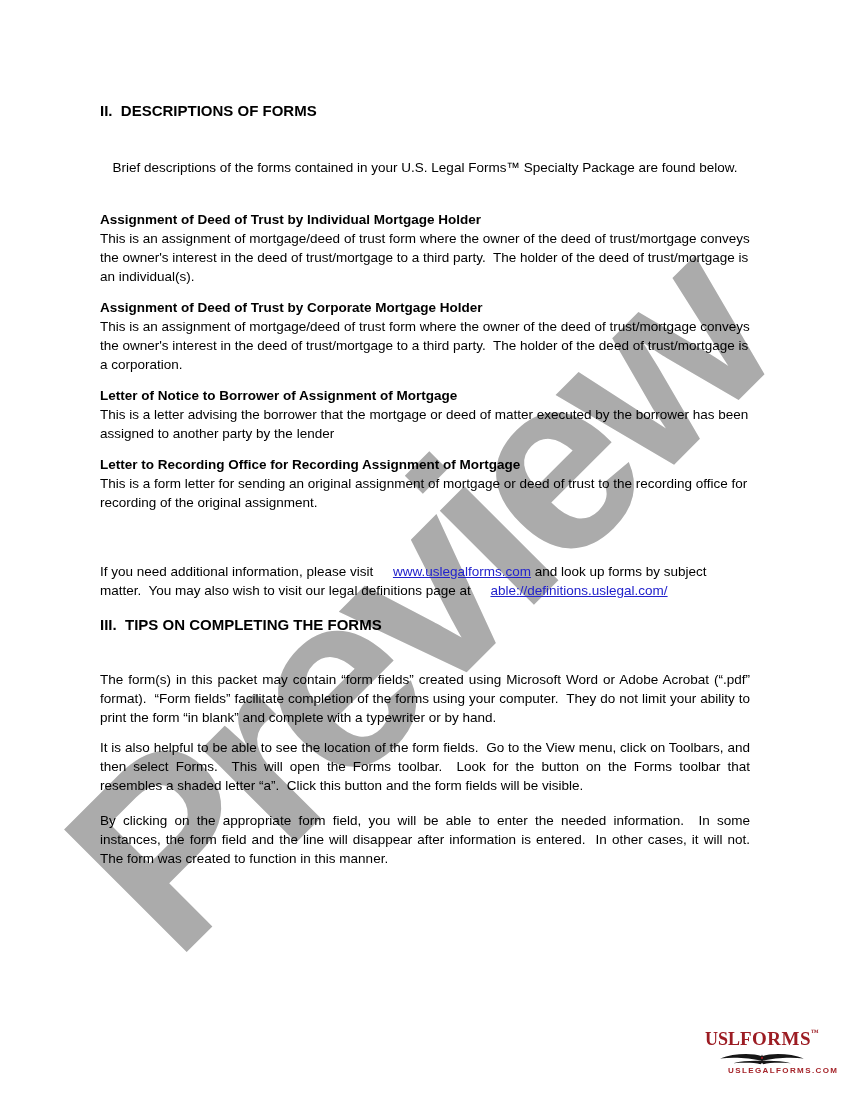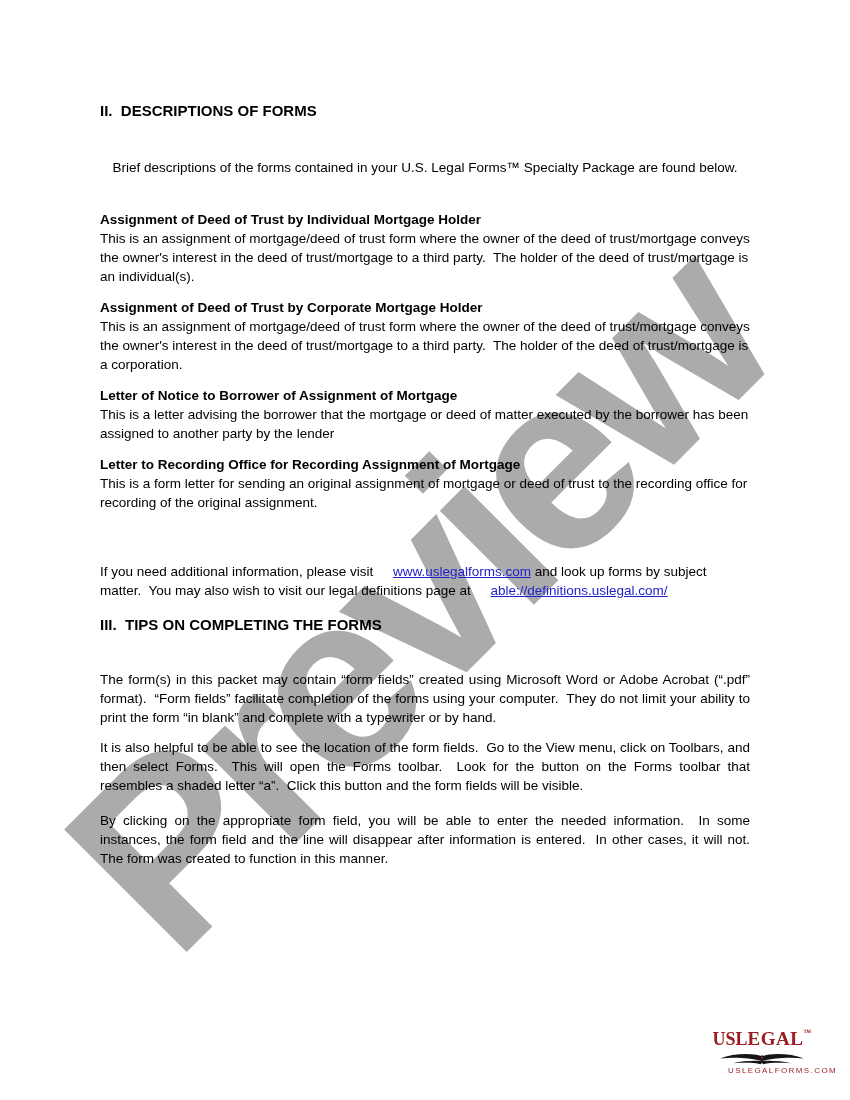--- a/index.html
+++ b/index.html
@@ -77,21 +77,21 @@
     white-space:nowrap;
   }
   .logo-text .lg { font-size:18px; }
   .logo-text .sm { font-size:19px; letter-spacing:0.5px; }
   .logo-text sup { font-size:8px; vertical-align:10px; color:#9c1c23; }
   .logo-eagle { display:block; margin:0 auto; width:106px; height:13px; }
   .logo-url {
     margin-top:1px;
     font-family:"Liberation Sans", sans-serif;
     font-size:8px;
-    font-weight:normal;
+    font-weight:bold;
     letter-spacing:1.4px;
     color:#a5242a;
     white-space:nowrap;
     margin-left:28px;
   }
 </style>
 </head>
 <body>
 
 <div class="watermark">Preview</div>
@@ -125,21 +125,21 @@
 
   <div class="heading tips-heading">III.  TIPS ON COMPLETING THE FORMS</div>
 
   <p class="tip tip-0">The form(s) in this packet may contain “form fields” created using Microsoft Word or Adobe Acrobat (“.pdf” format).  “Form fields” facilitate completion of the forms using your computer.  They do not limit your ability to print the form “in blank” and complete with a typewriter or by hand.</p>
   <p class="tip tip-1">It is also helpful to be able to see the location of the form fields.  Go to the View menu, click on Toolbars, and then select Forms.  This will open the Forms toolbar.  Look for the button on the Forms toolbar that resembles a shaded letter “a”.  Click this button and the form fields will be visible.</p>
   <p class="tip tip-2">By clicking on the appropriate form field, you will be able to enter the needed information.  In some instances, the form field and the line will disappear after information is entered.  In other cases, it will not.  The form was created to function in this manner.</p>
 
 </div>
 
 <div class="logo">
-  <div class="logo-text"><span class="lg">US</span><span class="lg">L</span><span class="sm">EGAL</span><sup>™</sup></div>
+  <div class="logo-text"><span class="lg">US</span><span class="lg">L</span><span class="sm">FORMS</span><sup>™</sup></div>
   <svg class="logo-eagle" viewBox="0 0 120 18" xmlns="http://www.w3.org/2000/svg">
     <path d="M60 6 C46 1 20 2 2 9 C22 6.5 44 8.5 58 12 L60 10 L62 12 C76 8.5 98 6.5 118 9 C100 2 74 1 60 6 Z" fill="#161616"></path>
     <path d="M60 12.5 C50 11.5 32 12.5 20 15.5 C36 14.5 50 14.8 58 16.8 L60 15 L62 16.8 C70 14.8 84 14.5 100 15.5 C88 12.5 70 11.5 60 12.5 Z" fill="#161616"></path>
     <path d="M60 3.5 L62.2 8 L60 17 L57.8 8 Z" fill="#161616"></path>
     <circle cx="60" cy="8.2" r="1.6" fill="#9c1c23"></circle>
   </svg>
   <div class="logo-url">USLEGALFORMS.COM</div>
 </div>
 
 </body></html>

